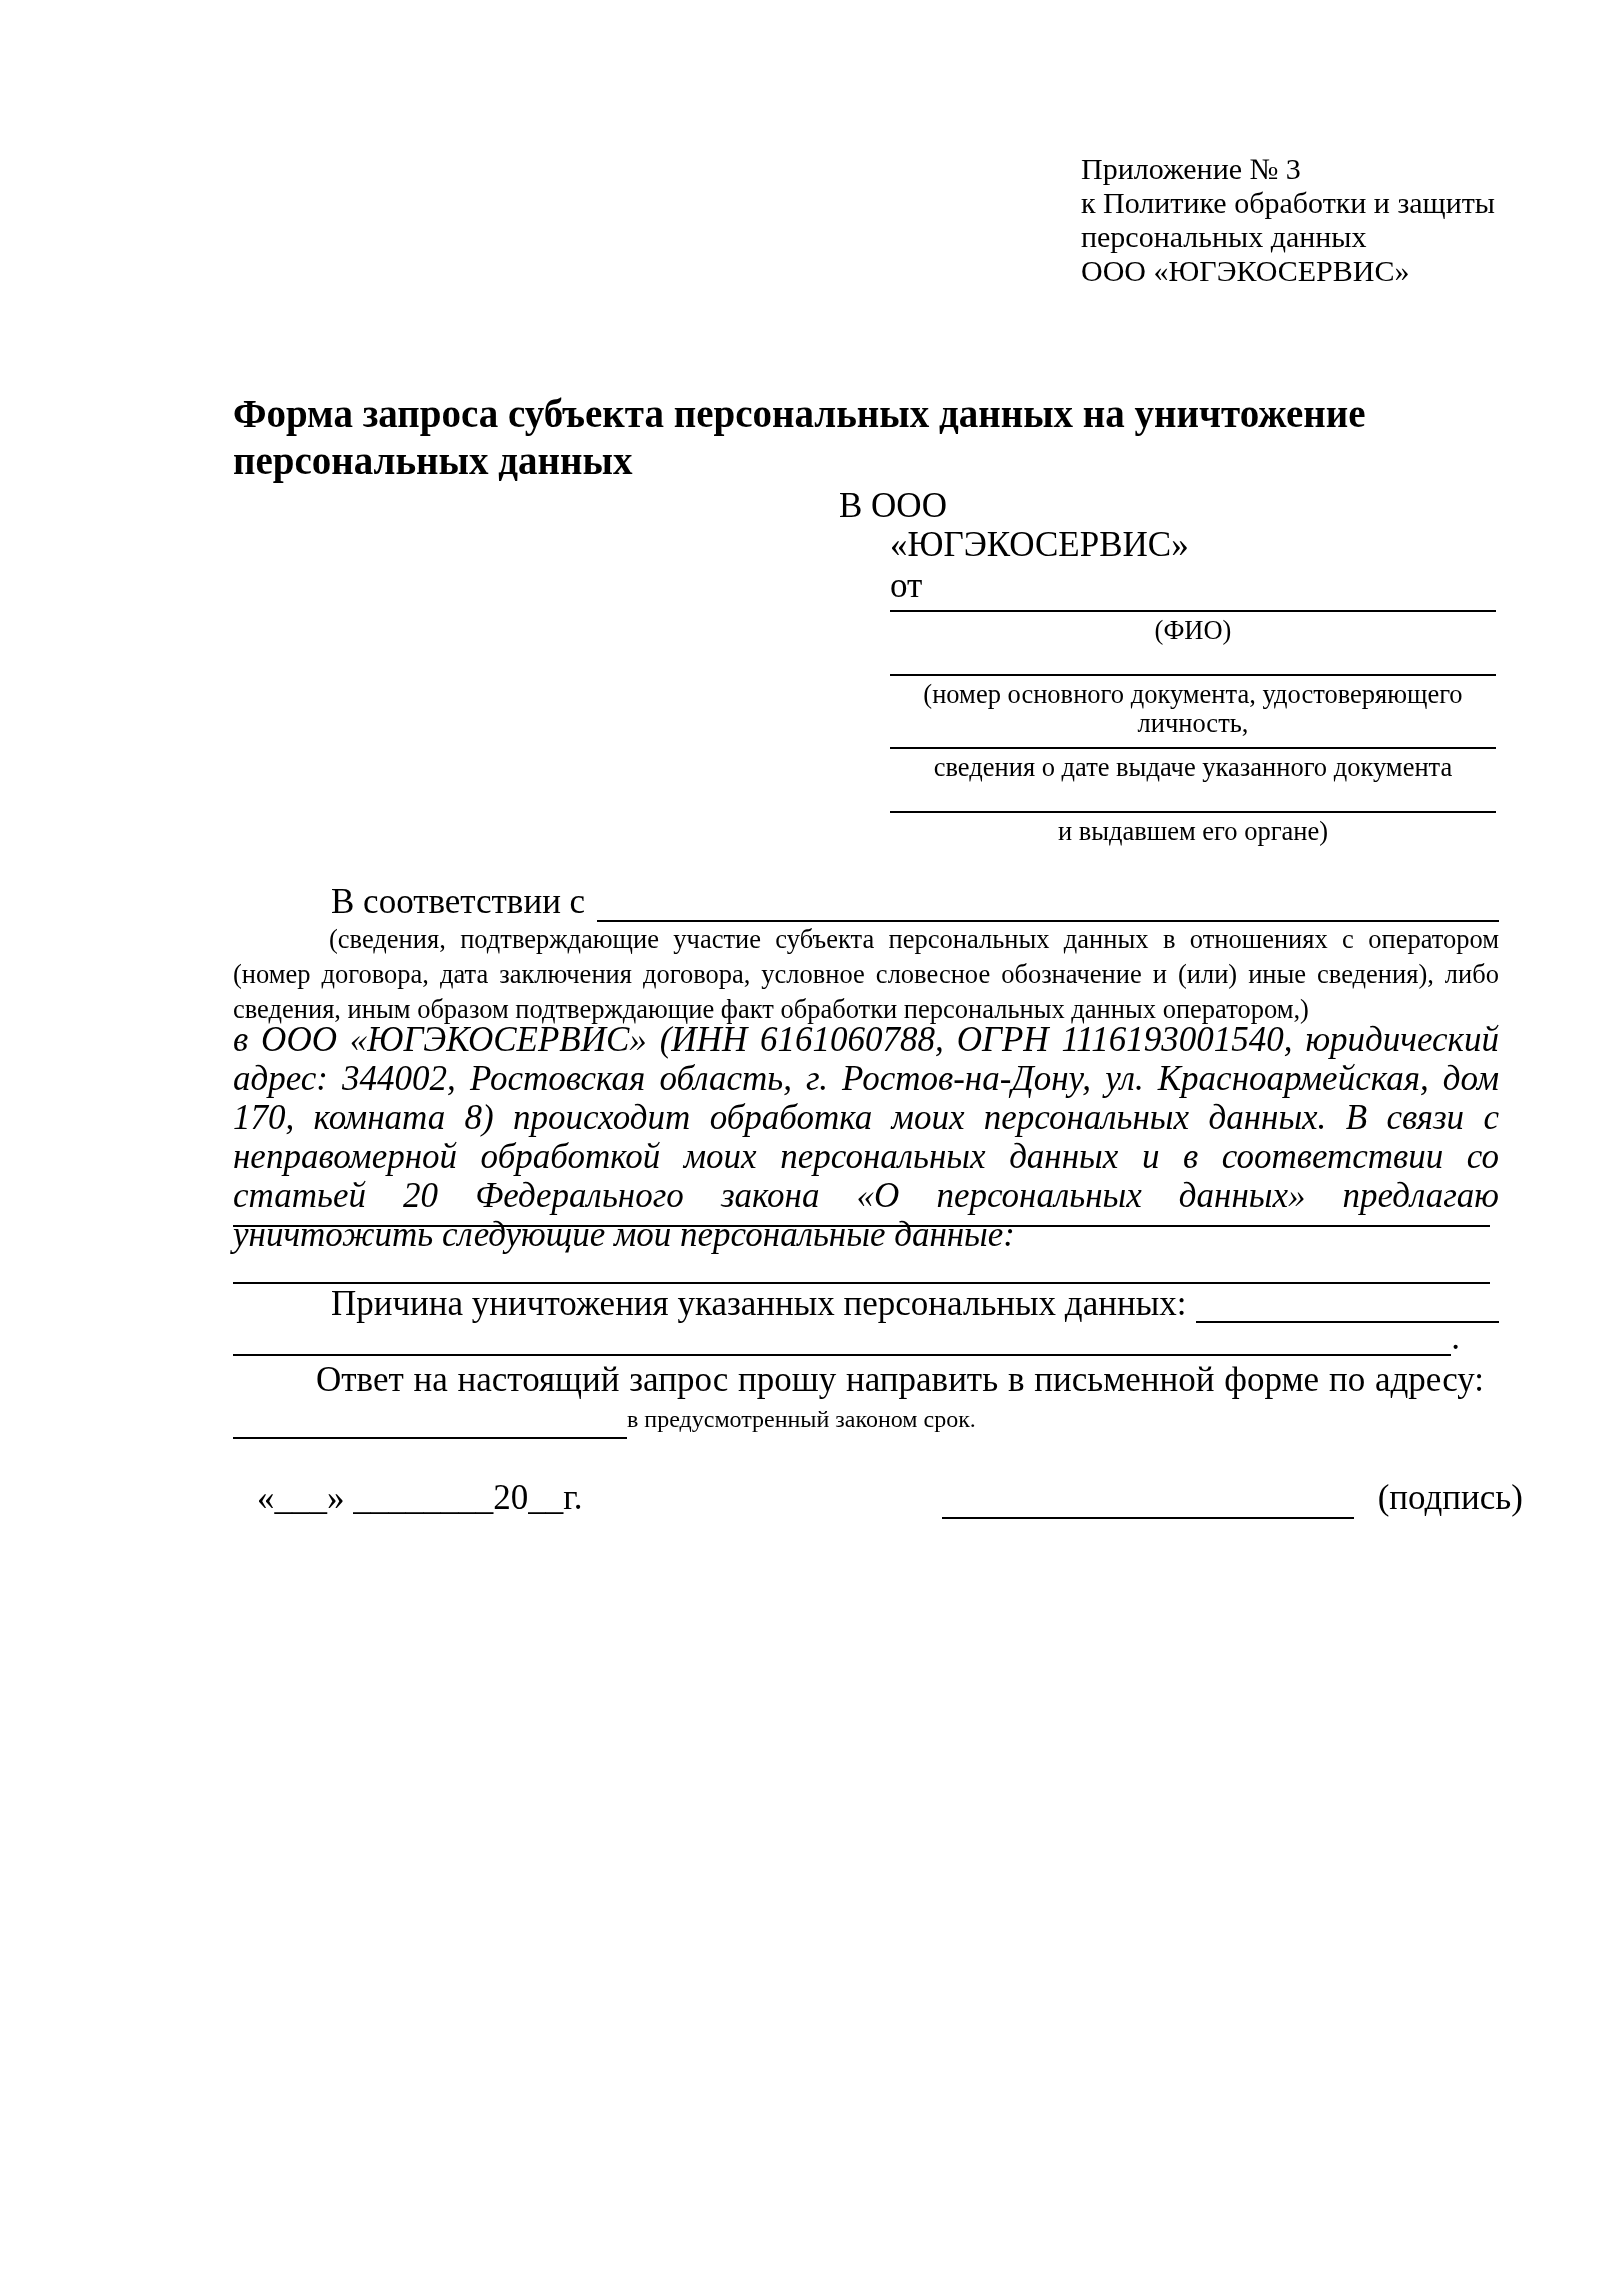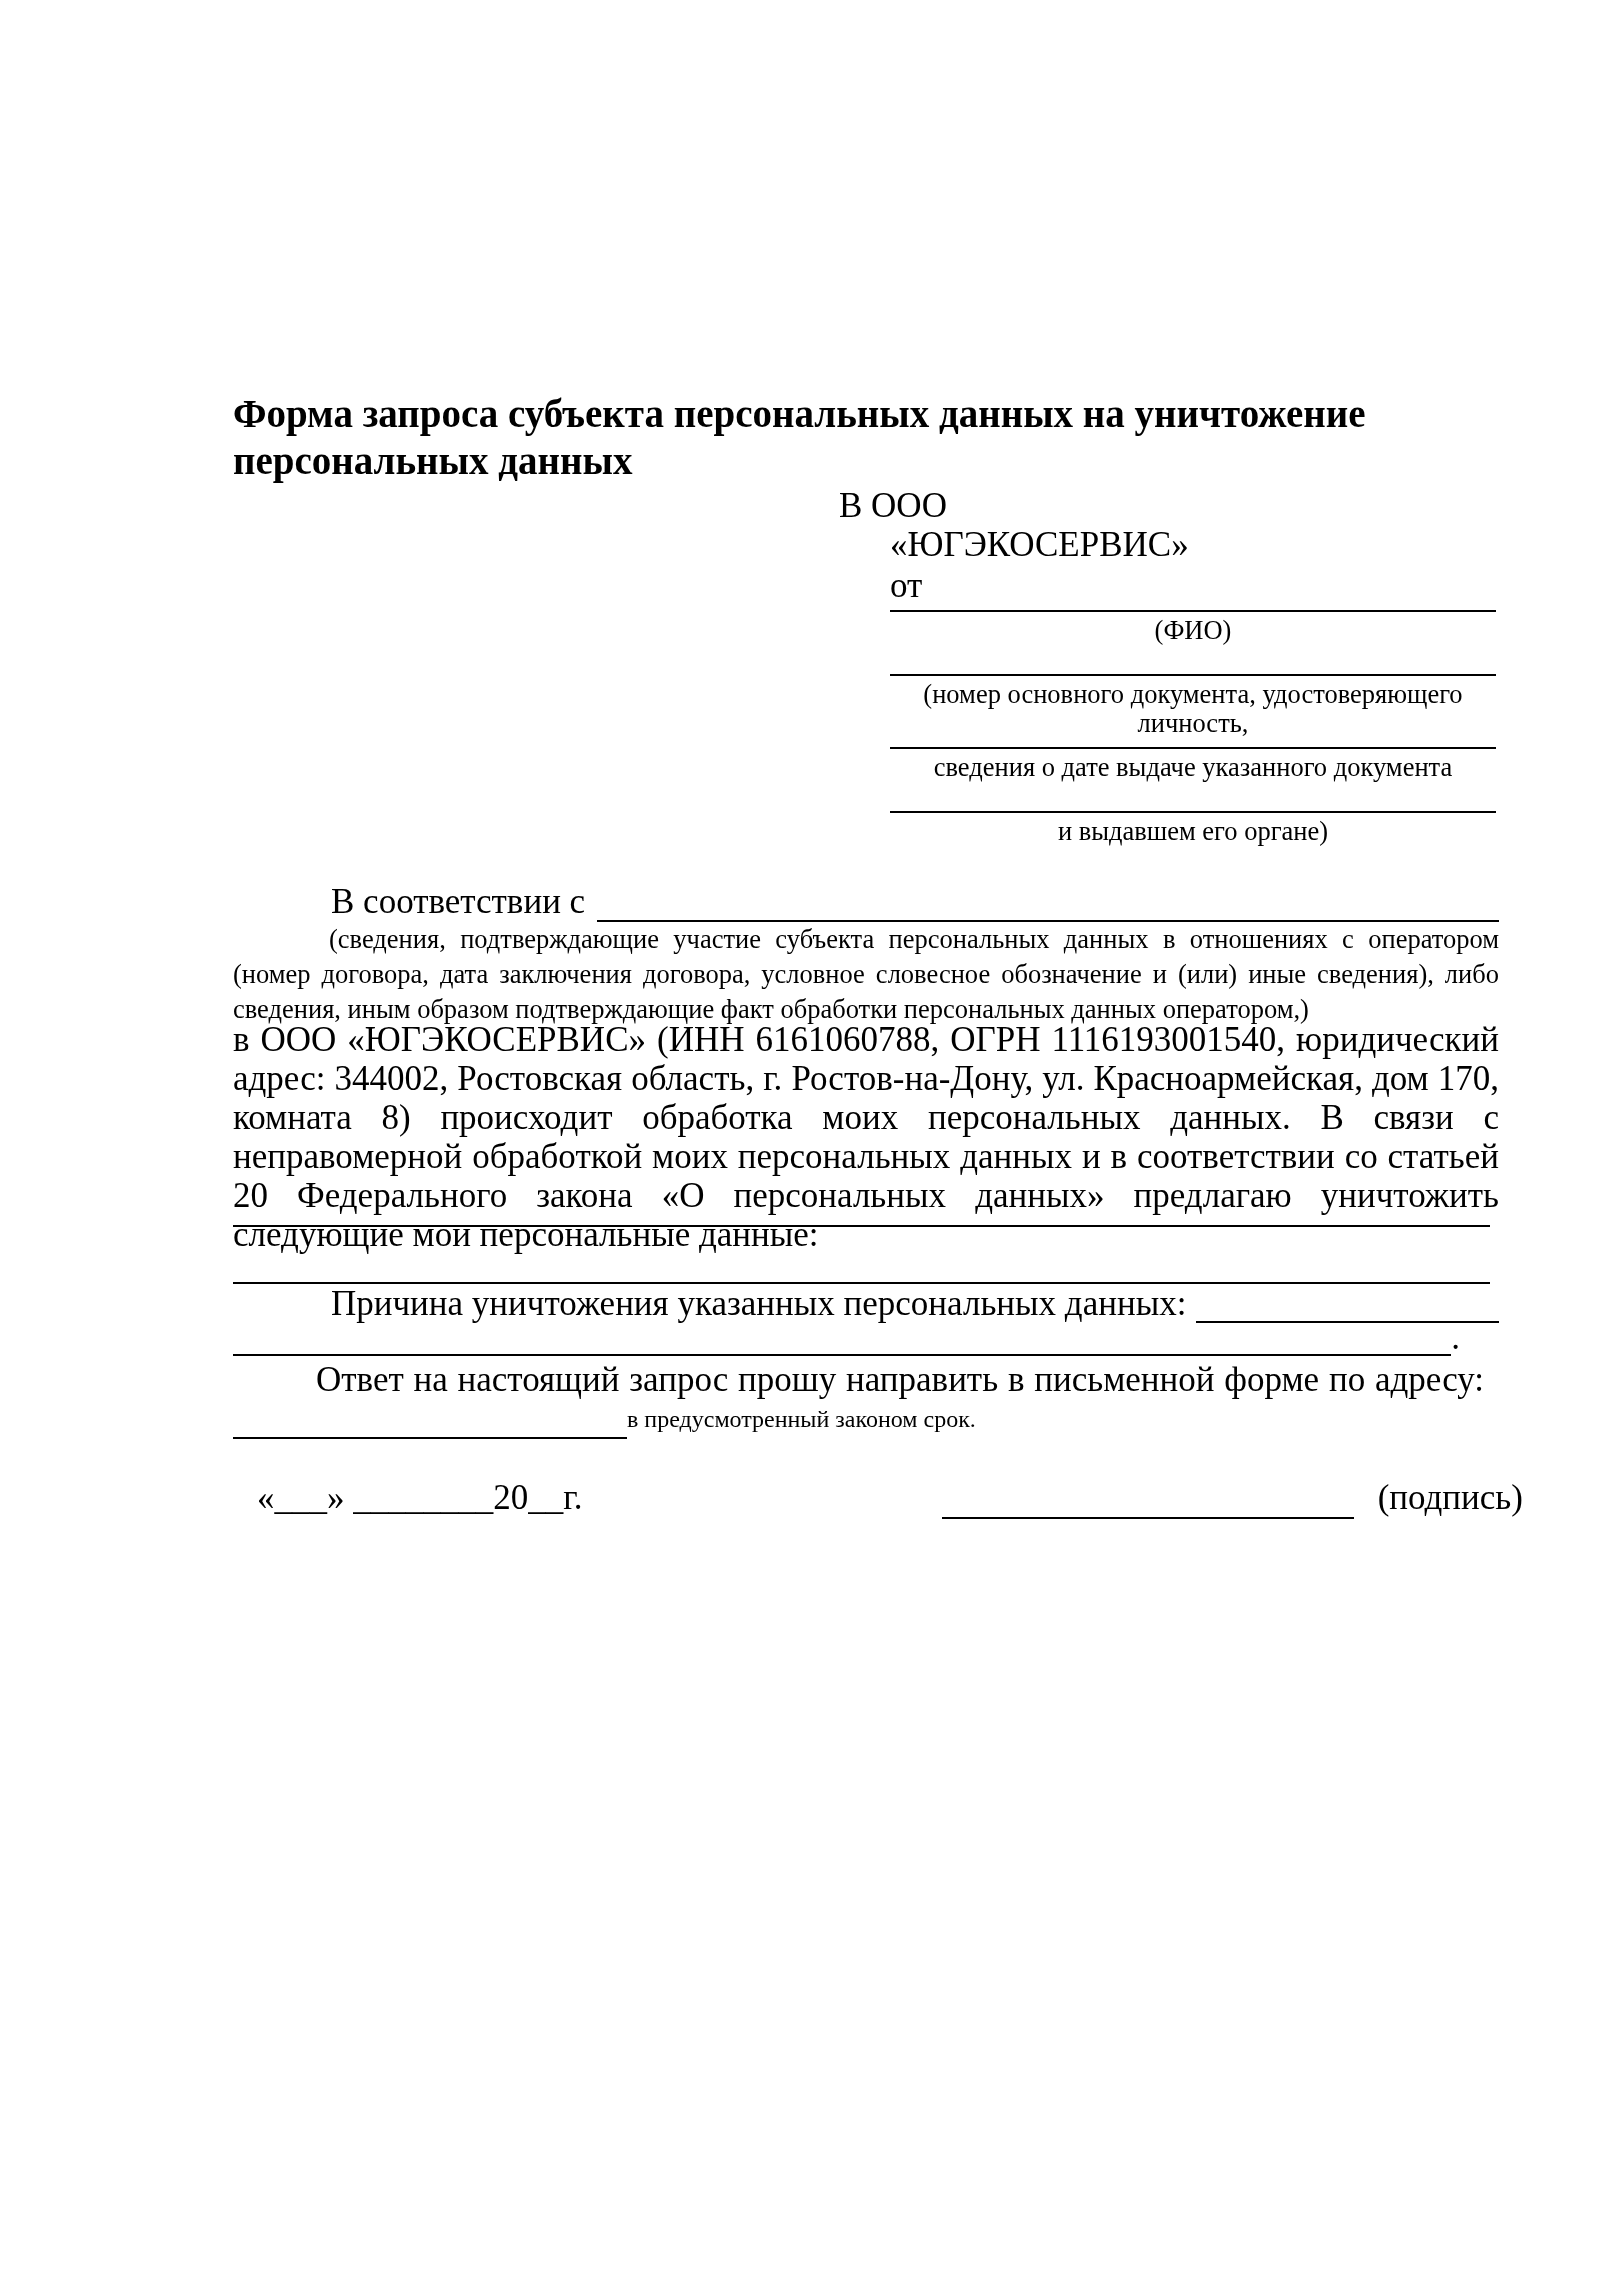--- a/index.html
+++ b/index.html
@@ -21,21 +21,21 @@
   .addr{left:890px;top:525px;width:606px;}
   .addr .row{position:absolute;left:0;width:606px;}
   .addr .txt{font-size:35px;line-height:39px;}
   .hline{border-top:2.9px solid #000;height:0;}
   .cap{font-size:26.5px;line-height:29px;text-align:center;width:606px;}
   
   .lead{left:233px;top:881px;width:1266px;height:41px;display:flex;align-items:flex-end;font-size:35px;line-height:41px;padding-left:98px;box-sizing:border-box;}
   .lead .label{white-space:nowrap;flex:0 0 auto;padding-right:11.8px;}
   .ufill{flex:1 1 auto;border-bottom:2.9px solid #000;height:33px;}
   .note{left:233px;top:922px;width:1266px;font-size:26.5px;line-height:35px;text-align:justify;text-indent:96px;}
-  .mainp{left:233px;top:1020px;width:1266px;font-size:35px;line-height:39px;text-align:justify;}
+  .mainp{left:233px;top:1020px;width:1266px;font-size:35px;line-height:39px;text-align:justify;font-style:italic;}
   .blank1{left:233px;top:1225px;width:1257px;}
   .blank2{left:233px;top:1282px;width:1257px;}
   .reason{left:233px;top:1282px;width:1266px;height:39px;display:flex;align-items:flex-end;font-size:35px;line-height:39px;padding-left:98px;box-sizing:border-box;}
   .reason .label{white-space:nowrap;flex:0 0 auto;padding-right:9.8px;}
   .reason .ufill{height:32px;}
   .dotrow{left:233px;top:1319px;width:1227px;height:37px;display:flex;align-items:flex-end;font-size:35px;line-height:37px;}
   .dotrow .ufill{height:30px;}
   .resp1{left:218px;top:1360px;width:1266px;font-size:35px;line-height:39px;text-align:justify;text-align-last:justify;padding-left:98px;box-sizing:border-box;}
   .resp2{left:233px;top:1400px;width:1266px;height:39px;display:flex;align-items:flex-end;font-size:24px;line-height:39px;}
   .resp2 .uline{flex:0 0 394px;border-bottom:2.9px solid #000;height:32px;}
@@ -43,20 +43,26 @@
   .datesign{left:233px;top:1476px;width:1266px;height:43px;display:flex;align-items:flex-end;justify-content:space-between;font-size:35px;line-height:43px;margin-left:24px;}
   .datesign .left{white-space:nowrap;}
   .datesign .right{display:flex;align-items:flex-end;white-space:nowrap;gap:24px;}
   .datesign .uline{display:inline-block;width:412px;border-bottom:2.9px solid #000;height:34px;}
 </style>
 </head>
 <body>
 
 <div class="page">
 
+  <div class="abs appendix">
+    <div>Приложение № 3</div>
+    <div>к Политике обработки и защиты</div>
+    <div>персональных данных</div>
+    <div>ООО «ЮГЭКОСЕРВИС»</div>
+  </div>
 
   <div class="abs doc-title">Форма запроса субъекта персональных данных на уничтожение персональных данных</div>
 
   <div class="abs v-ooo">В ООО</div>
 
   <div class="abs addr">
     <div class="row txt" style="top:0;">«ЮГЭКОСЕРВИС»</div>
     <div class="row txt" style="top:41px;">от</div>
 
     <div class="row hline" style="top:85px;"></div>

